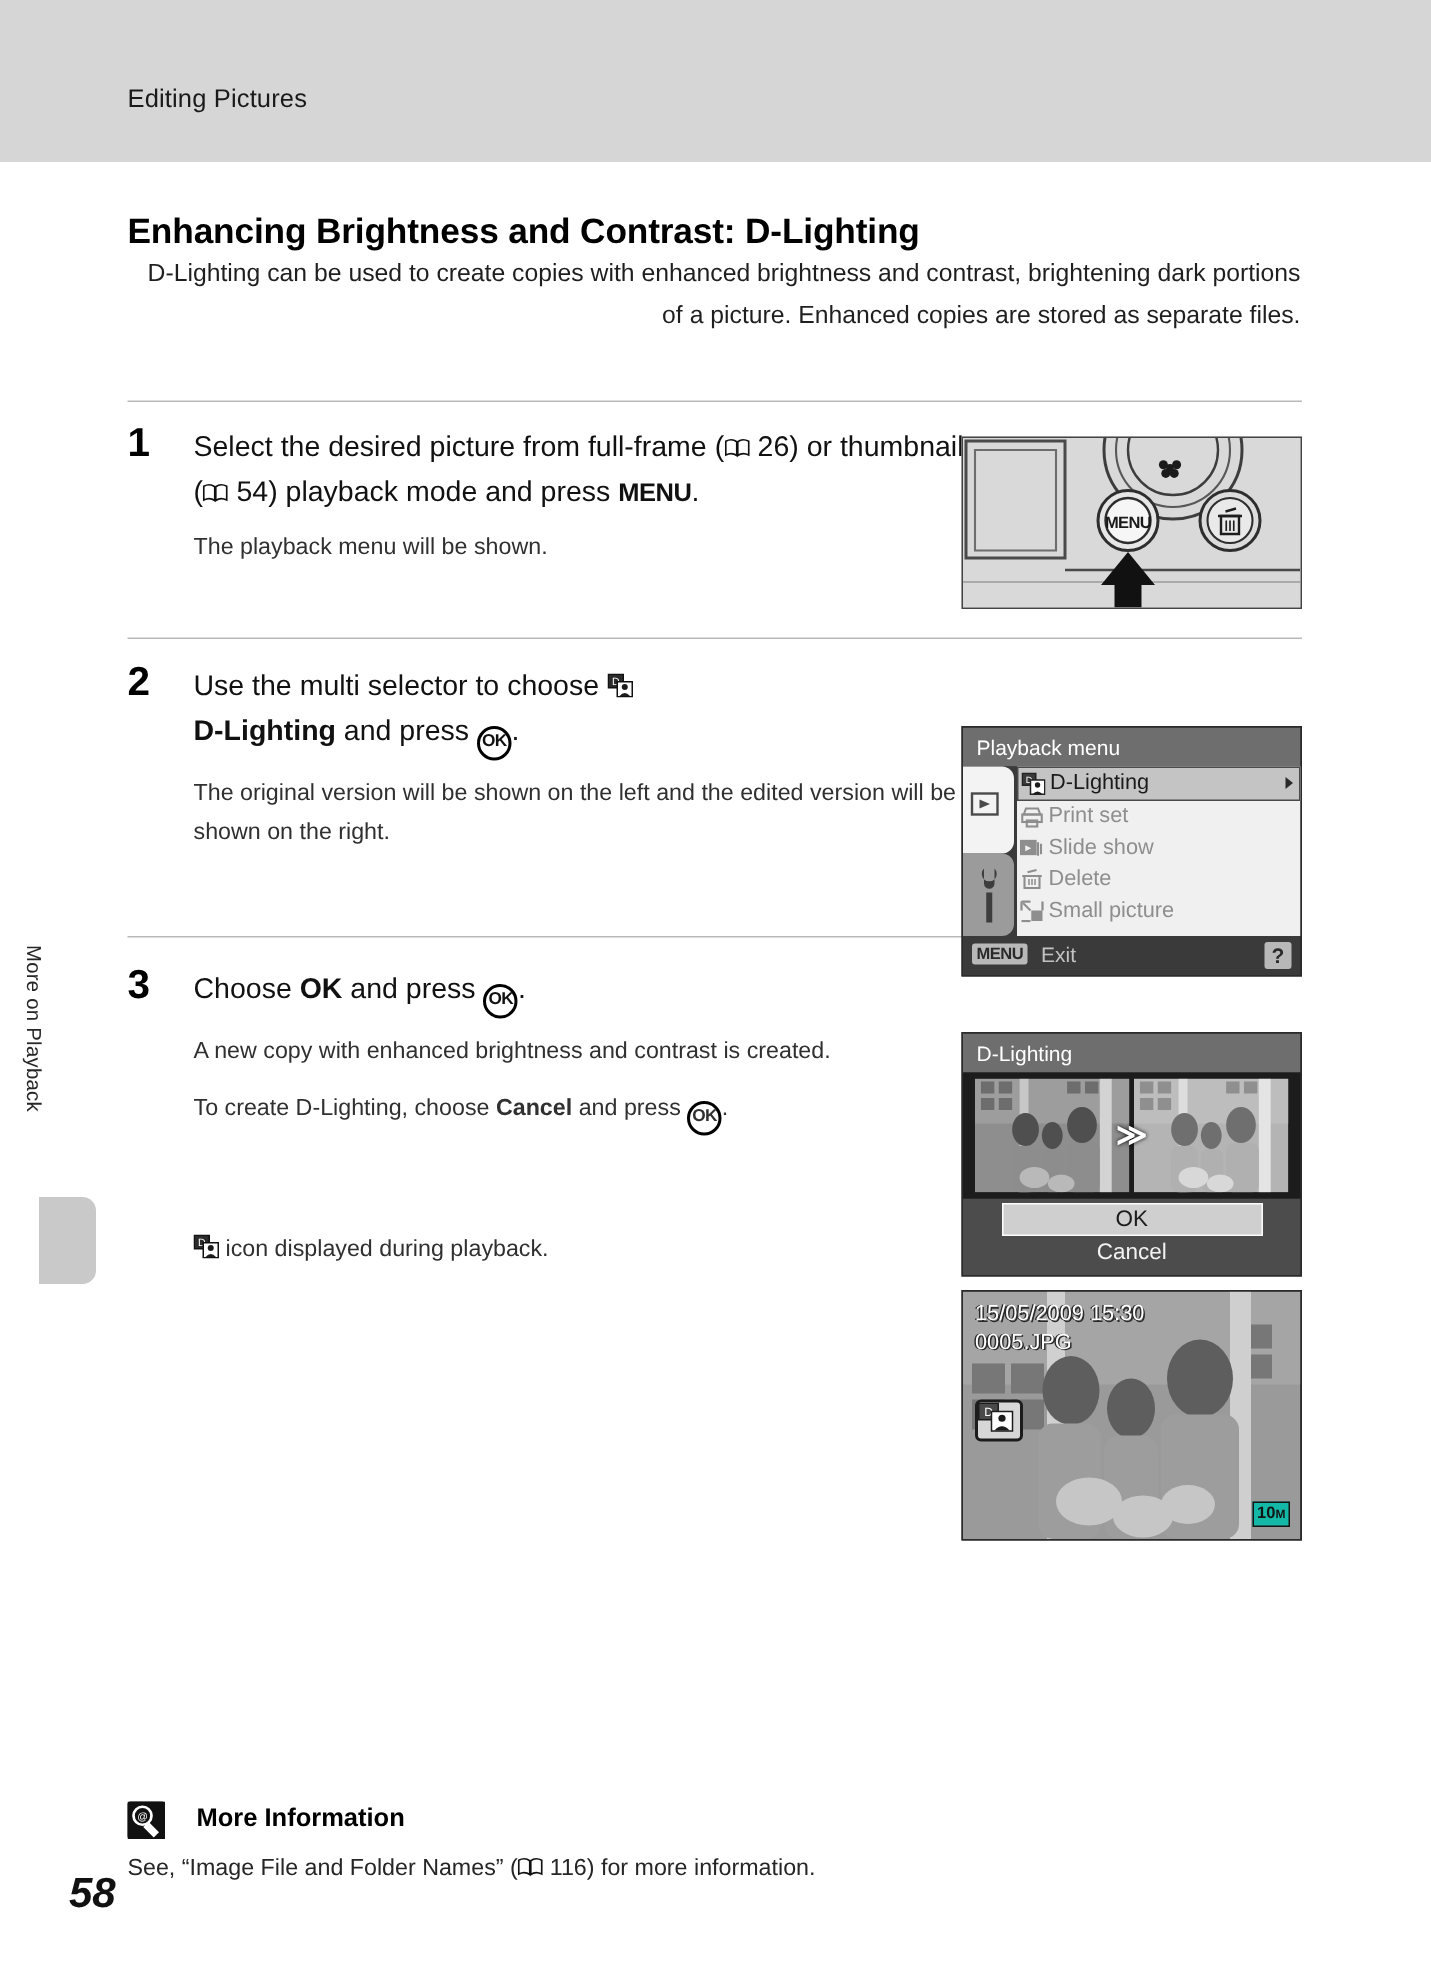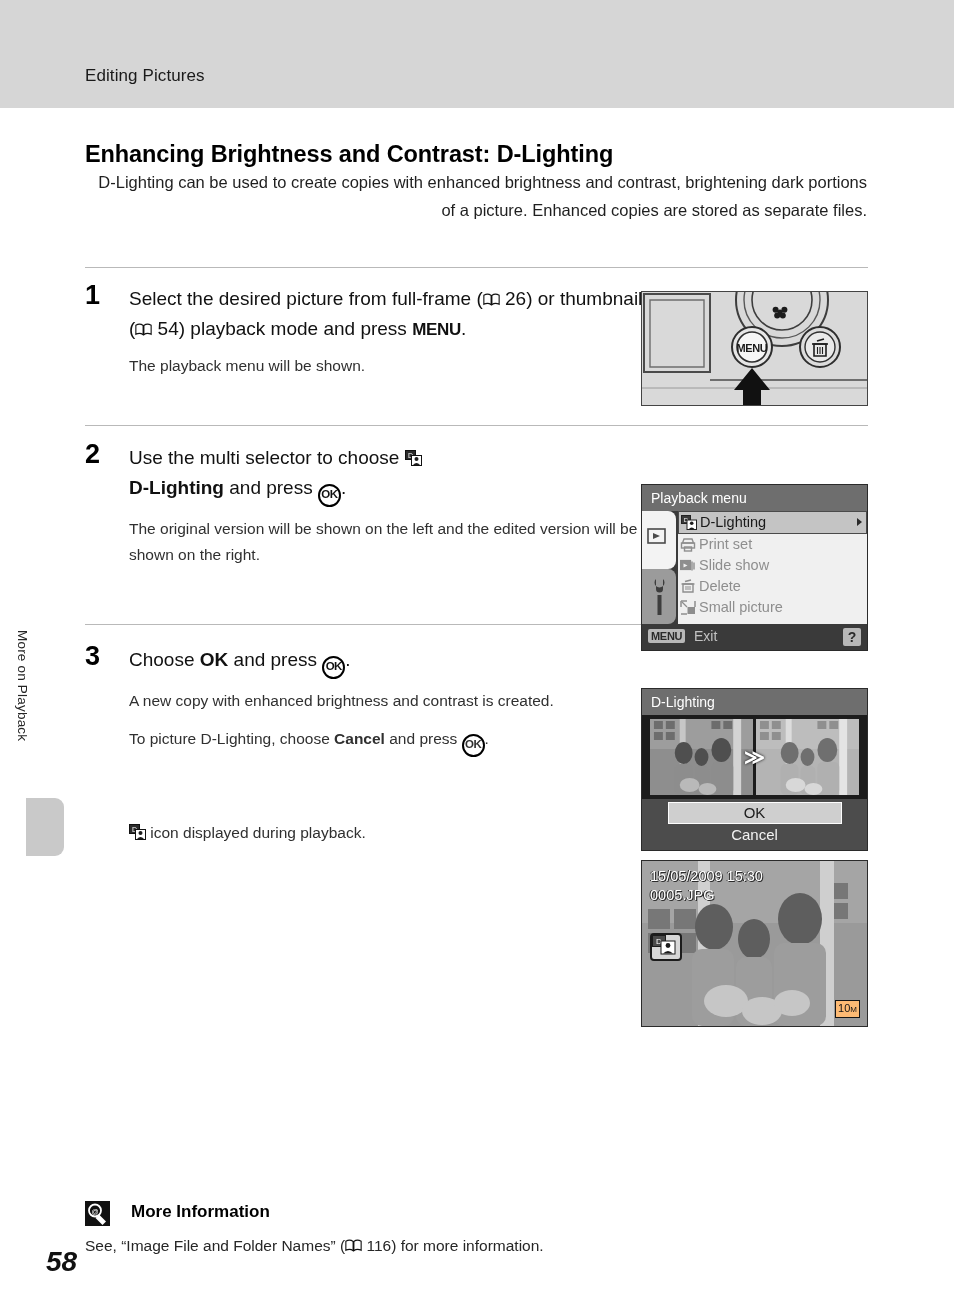--- a/index.html
+++ b/index.html
@@ -13,21 +13,21 @@
     color: #1a1a1a;
     overflow: hidden;
   }
   
   .header-band {
     position: absolute; left: 0; top: 0;
     width: 954px; height: 108px;
     background: #d6d6d6;
   }
   .header-title {
-    position: absolute; left: 85px; top: 66px;
+    position: absolute; left: 85px; top: 56px;
     font-size: 17px; color: #1a1a1a; letter-spacing: .1px;
   }
   
   .side-tab-label {
     position: absolute; left: 30px; top: 630px;
     width: 190px; height: 22px;
     transform: rotate(90deg); transform-origin: 0 0;
     font-size: 13.5px; color: #262626; letter-spacing: .2px;
     white-space: nowrap;
   }
@@ -215,23 +215,23 @@
     white-space: pre-line; z-index: 5;
   }
   .pb-dlicon {
     position: absolute; left: 8px; top: 72px;
     width: 28px; height: 24px; z-index: 5;
     background: #d7d7d7; border: 2px solid #1c1c1c;
     border-radius: 4px;
   }
   .pb-qual {
     position: absolute; right: 7px; bottom: 32px; z-index: 5;
-    background: #fdba74; color: #141414;
+    background: #14b8a6; color: #141414;
     border: 1px solid #141414;
-    font-size: 11px; font-weight: normal;
+    font-size: 11px; font-weight: bold;
     padding: 0 2px; line-height: 14px;
   }
   .pb-count {
     position: absolute; right: 10px; bottom: 2px; z-index: 5;
     font-size: 17px; color: #ffffff;
     text-shadow: 1px 1px 0 #2b2b2b, -1px 0 0 #2b2b2b;
   }
   .pb-in {
     position: absolute; right: 86px; bottom: 6px; z-index: 5;
     background: #f0f0f0; color: #151515;
@@ -435,21 +435,21 @@
 </div>
 
 <div class="step" style="top:645px">
   <div class="step-num">3</div>
   <div class="step-body">
     <div class="step-head">
       <span>Choose </span><b>OK</b><span> and press </span><span class="ico-ok">OK</span><span>.</span>
     </div>
     <div class="step-sub">
       <p>A new copy with enhanced brightness and contrast is created.</p>
-      <p><span>To picture D-Lighting, choose </span><b>Cancel</b><span> and press </span><span class="ico-ok">OK</span><span>.</span></p>
+      <p><span>To create D-Lighting, choose </span><b>Cancel</b><span> and press </span><span class="ico-ok">OK</span><span>.</span></p>
     </div>
   </div>
 </div>
 
 <div class="note-block" style="top:820px">
   <span class="ico ico-dlight"><svg viewBox="0 0 17 16" width="17" height="16">
         <rect x="0.5" y="0.5" width="10" height="9" fill="#2b2b2b" stroke="#111"></rect>
         <text x="5.5" y="7.8" font-family="Liberation Sans, sans-serif" font-size="7" fill="#fff" text-anchor="middle">D</text>
         <rect x="6.5" y="5.5" width="10" height="10" fill="#fff" stroke="#111"></rect>
         <circle cx="11.5" cy="9" r="2" fill="#1c1c1c"></circle>

